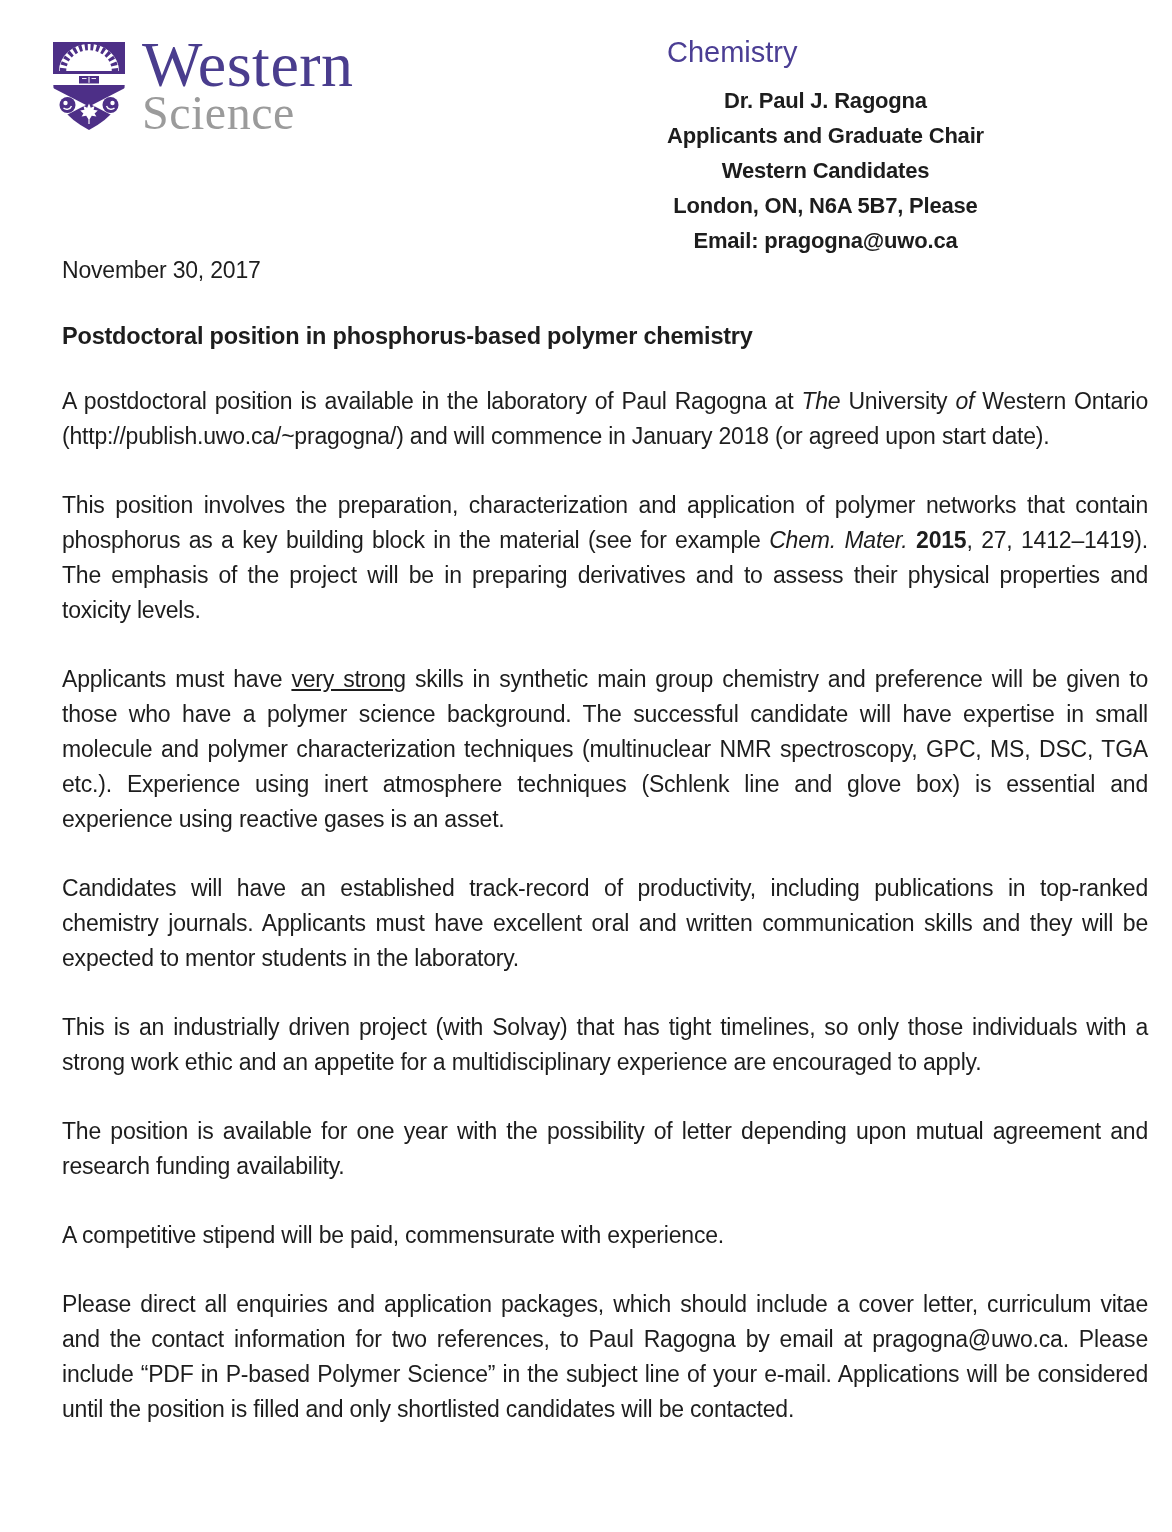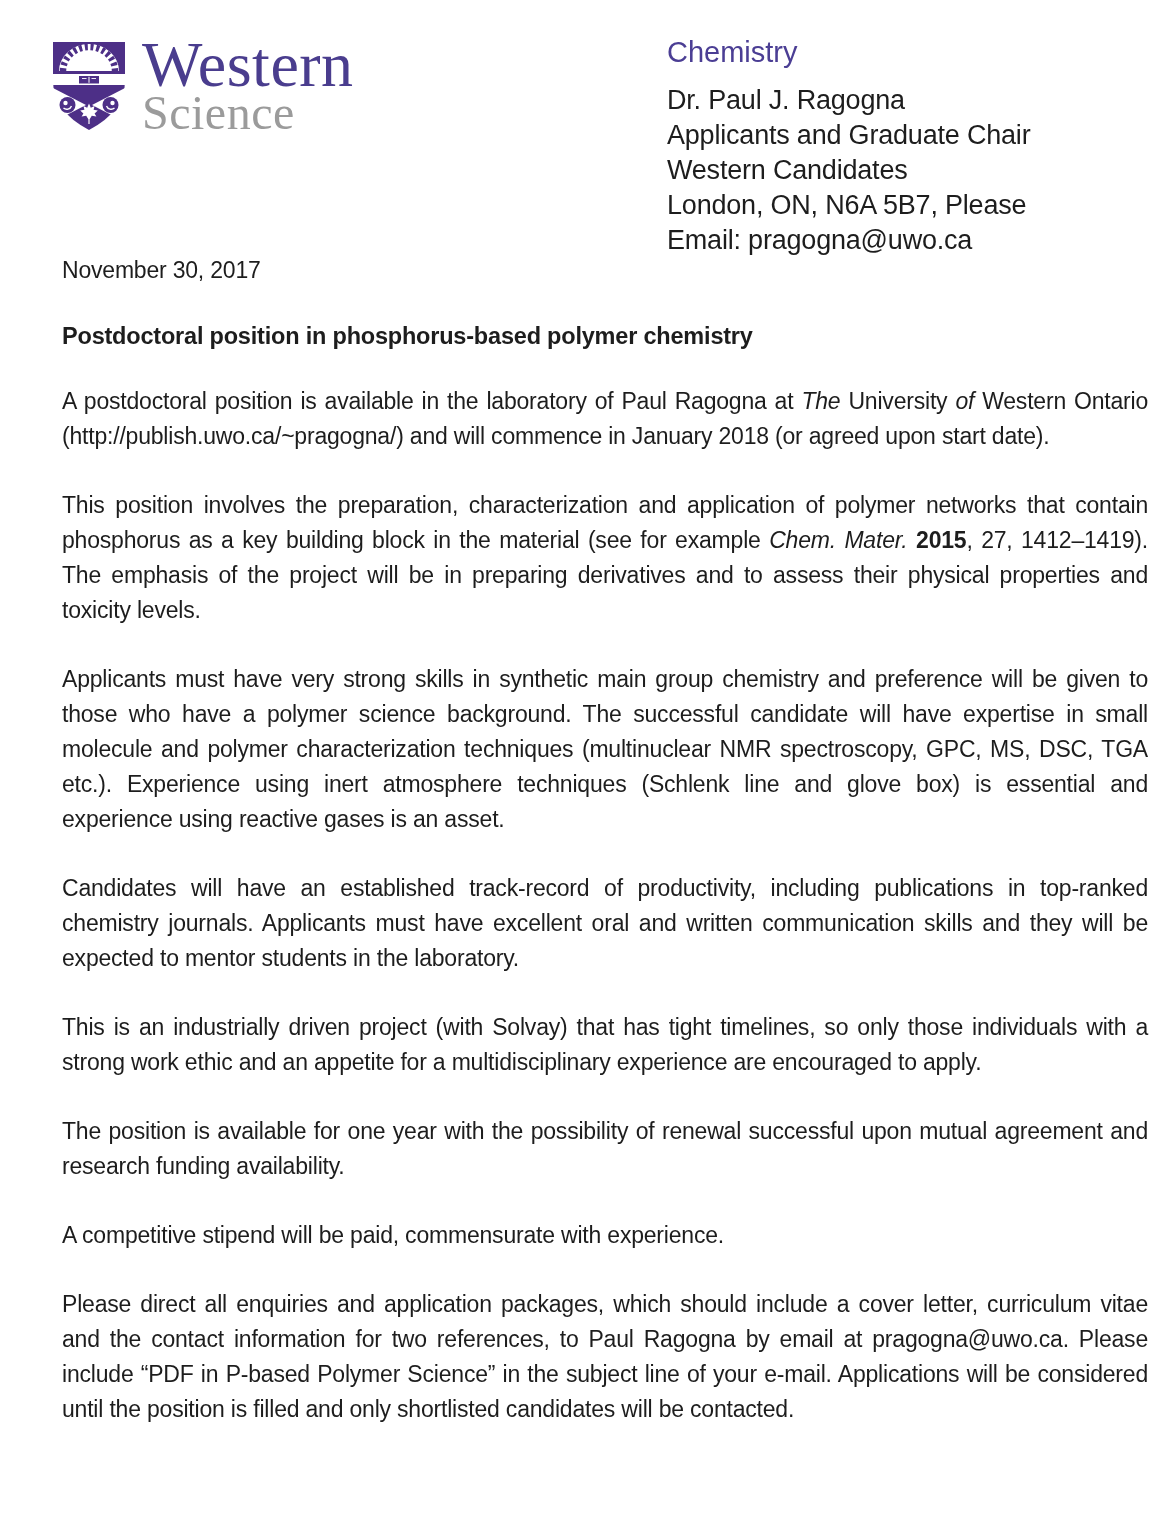--- a/index.html
+++ b/index.html
@@ -25,34 +25,34 @@
   .logo{position:absolute;left:50px;top:40px;display:flex;align-items:flex-start;}
   .crest{display:block;width:78px;height:92px;}
   .crest .p{fill:var(--brand-purple);}
   .crest .w{fill:#ffffff;}
   .logo-words{margin-left:14px;font-family:"Liberation Serif", serif;display:flex;flex-direction:column;}
   .logo-western{color:var(--logo-text-purple);font-size:64px;line-height:50px;letter-spacing:0.5px;}
   .logo-science{color:var(--science-gray);font-size:48px;line-height:46px;letter-spacing:0.5px;}
 
   .dept{position:absolute;left:667px;top:34px;}
   .dept-name{color:var(--dept-purple);font-size:29px;line-height:36px;margin-bottom:13px;}
-  .contact-line{font-size:27px;line-height:35px;font-weight:normal;letter-spacing:-0.2px;}
+  .contact-line{font-size:22px;line-height:35px;font-weight:bold;letter-spacing:-0.2px;text-align:center;}
 
   
   .content{padding:0 24px 0 62px;}
   .date{font-size:23px;line-height:35px;margin:0 0 31px 0;letter-spacing:-0.2px;}
   .subject{font-size:23.5px;line-height:35px;font-weight:bold;margin:0 0 30px 0;letter-spacing:-0.2px;}
   #letter-body p{
     font-size:23px;line-height:35px;margin:0 0 34px 0;
     text-align:justify;letter-spacing:-0.2px;
   }
   #letter-body p:last-child{margin-bottom:0;}
   .i{font-style:italic;}
   .b{font-weight:bold;}
-  .u{}
+  .u{text-decoration:underline;}
 </style>
 </head>
 <body>
 
 <div class="page">
 
   <div class="letterhead">
 
     <div class="logo">
       <svg class="crest" viewBox="0 0 78 90" xmlns="http://www.w3.org/2000/svg" aria-hidden="true">
@@ -102,19 +102,19 @@
 
   <div class="content">
     <p class="date">November 30, 2017</p>
     <h2 class="subject">Postdoctoral position in phosphorus-based polymer chemistry</h2>
     <div id="letter-body">
         <p><span>A postdoctoral position is available in the laboratory of Paul Ragogna at </span><span class="i">The</span><span> University </span><span class="i">of</span><span> Western Ontario (http://publish.uwo.ca/~pragogna/) and will commence in January 2018 (or agreed upon start date).</span></p>
         <p><span>This position involves the preparation, characterization and application of polymer networks that contain phosphorus as a key building block in the material (see for example </span><span class="i">Chem. Mater.</span><span> </span><span class="b">2015</span><span>, 27, 1412–1419).  The emphasis of the project will be in preparing derivatives and to assess their physical properties and toxicity levels.</span></p>
         <p><span>Applicants must have </span><span class="u">very strong</span><span> skills in synthetic main group chemistry and preference will be given to those who have a polymer science background. The successful candidate will have expertise in small molecule and polymer characterization techniques (multinuclear NMR spectroscopy, GPC, MS, DSC, TGA etc.). Experience using inert atmosphere techniques (Schlenk line and glove box) is essential and experience using reactive gases is an asset.</span></p>
         <p><span>Candidates will have an established track-record of productivity, including publications in top-ranked chemistry journals. Applicants must have excellent oral and written communication skills and they will be expected to mentor students in the laboratory.</span></p>
         <p><span>This is an industrially driven project (with Solvay) that has tight timelines, so only those individuals with a strong work ethic and an appetite for a multidisciplinary experience are encouraged to apply.</span></p>
-        <p><span>The position is available for one year with the possibility of renewal successful upon mutual agreement and research funding availability.</span></p>
+        <p><span>The position is available for one year with the possibility of letter depending upon mutual agreement and research funding availability.</span></p>
         <p><span>A competitive stipend will be paid, commensurate with experience.</span></p>
         <p><span>Please direct all enquiries and application packages, which should include a cover letter, curriculum vitae and the contact information for two references, to Paul Ragogna by email at pragogna@uwo.ca. Please include “PDF in P-based Polymer Science” in the subject line of your e-mail.  Applications will be considered until the position is filled and only shortlisted candidates will be contacted.</span></p>
       </div>
   </div>
 
 </div>
 
 </body></html>

